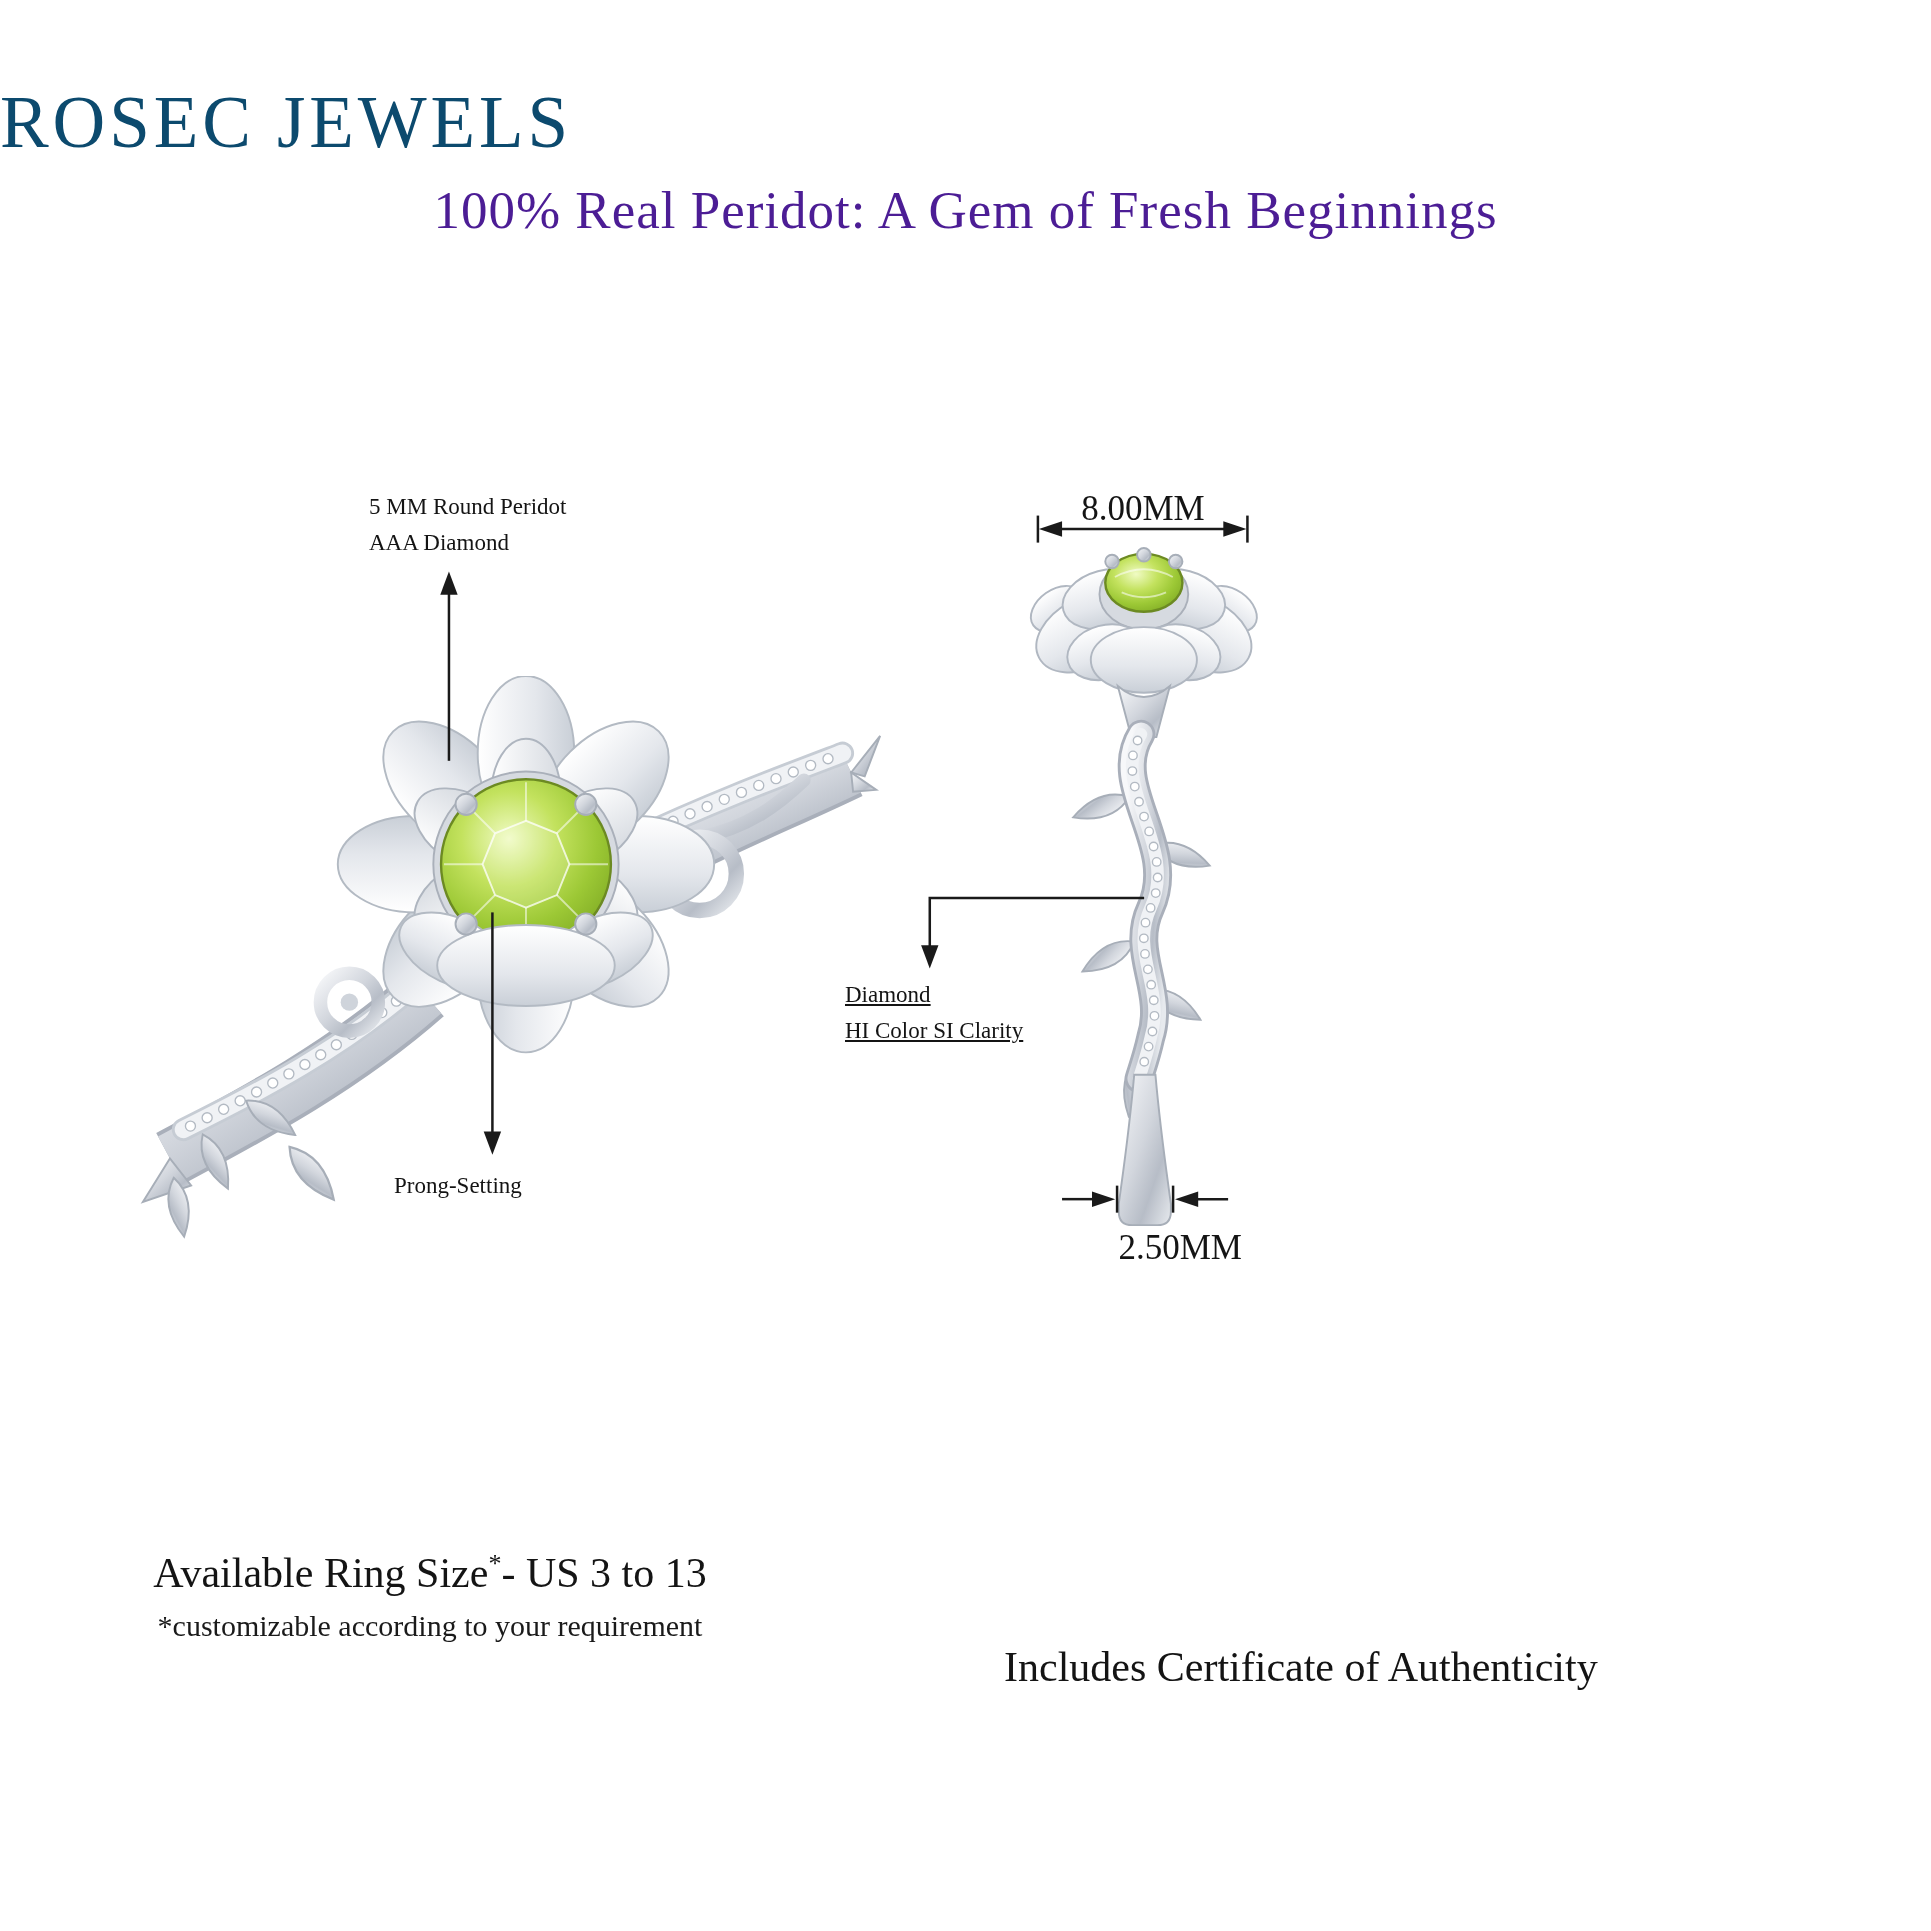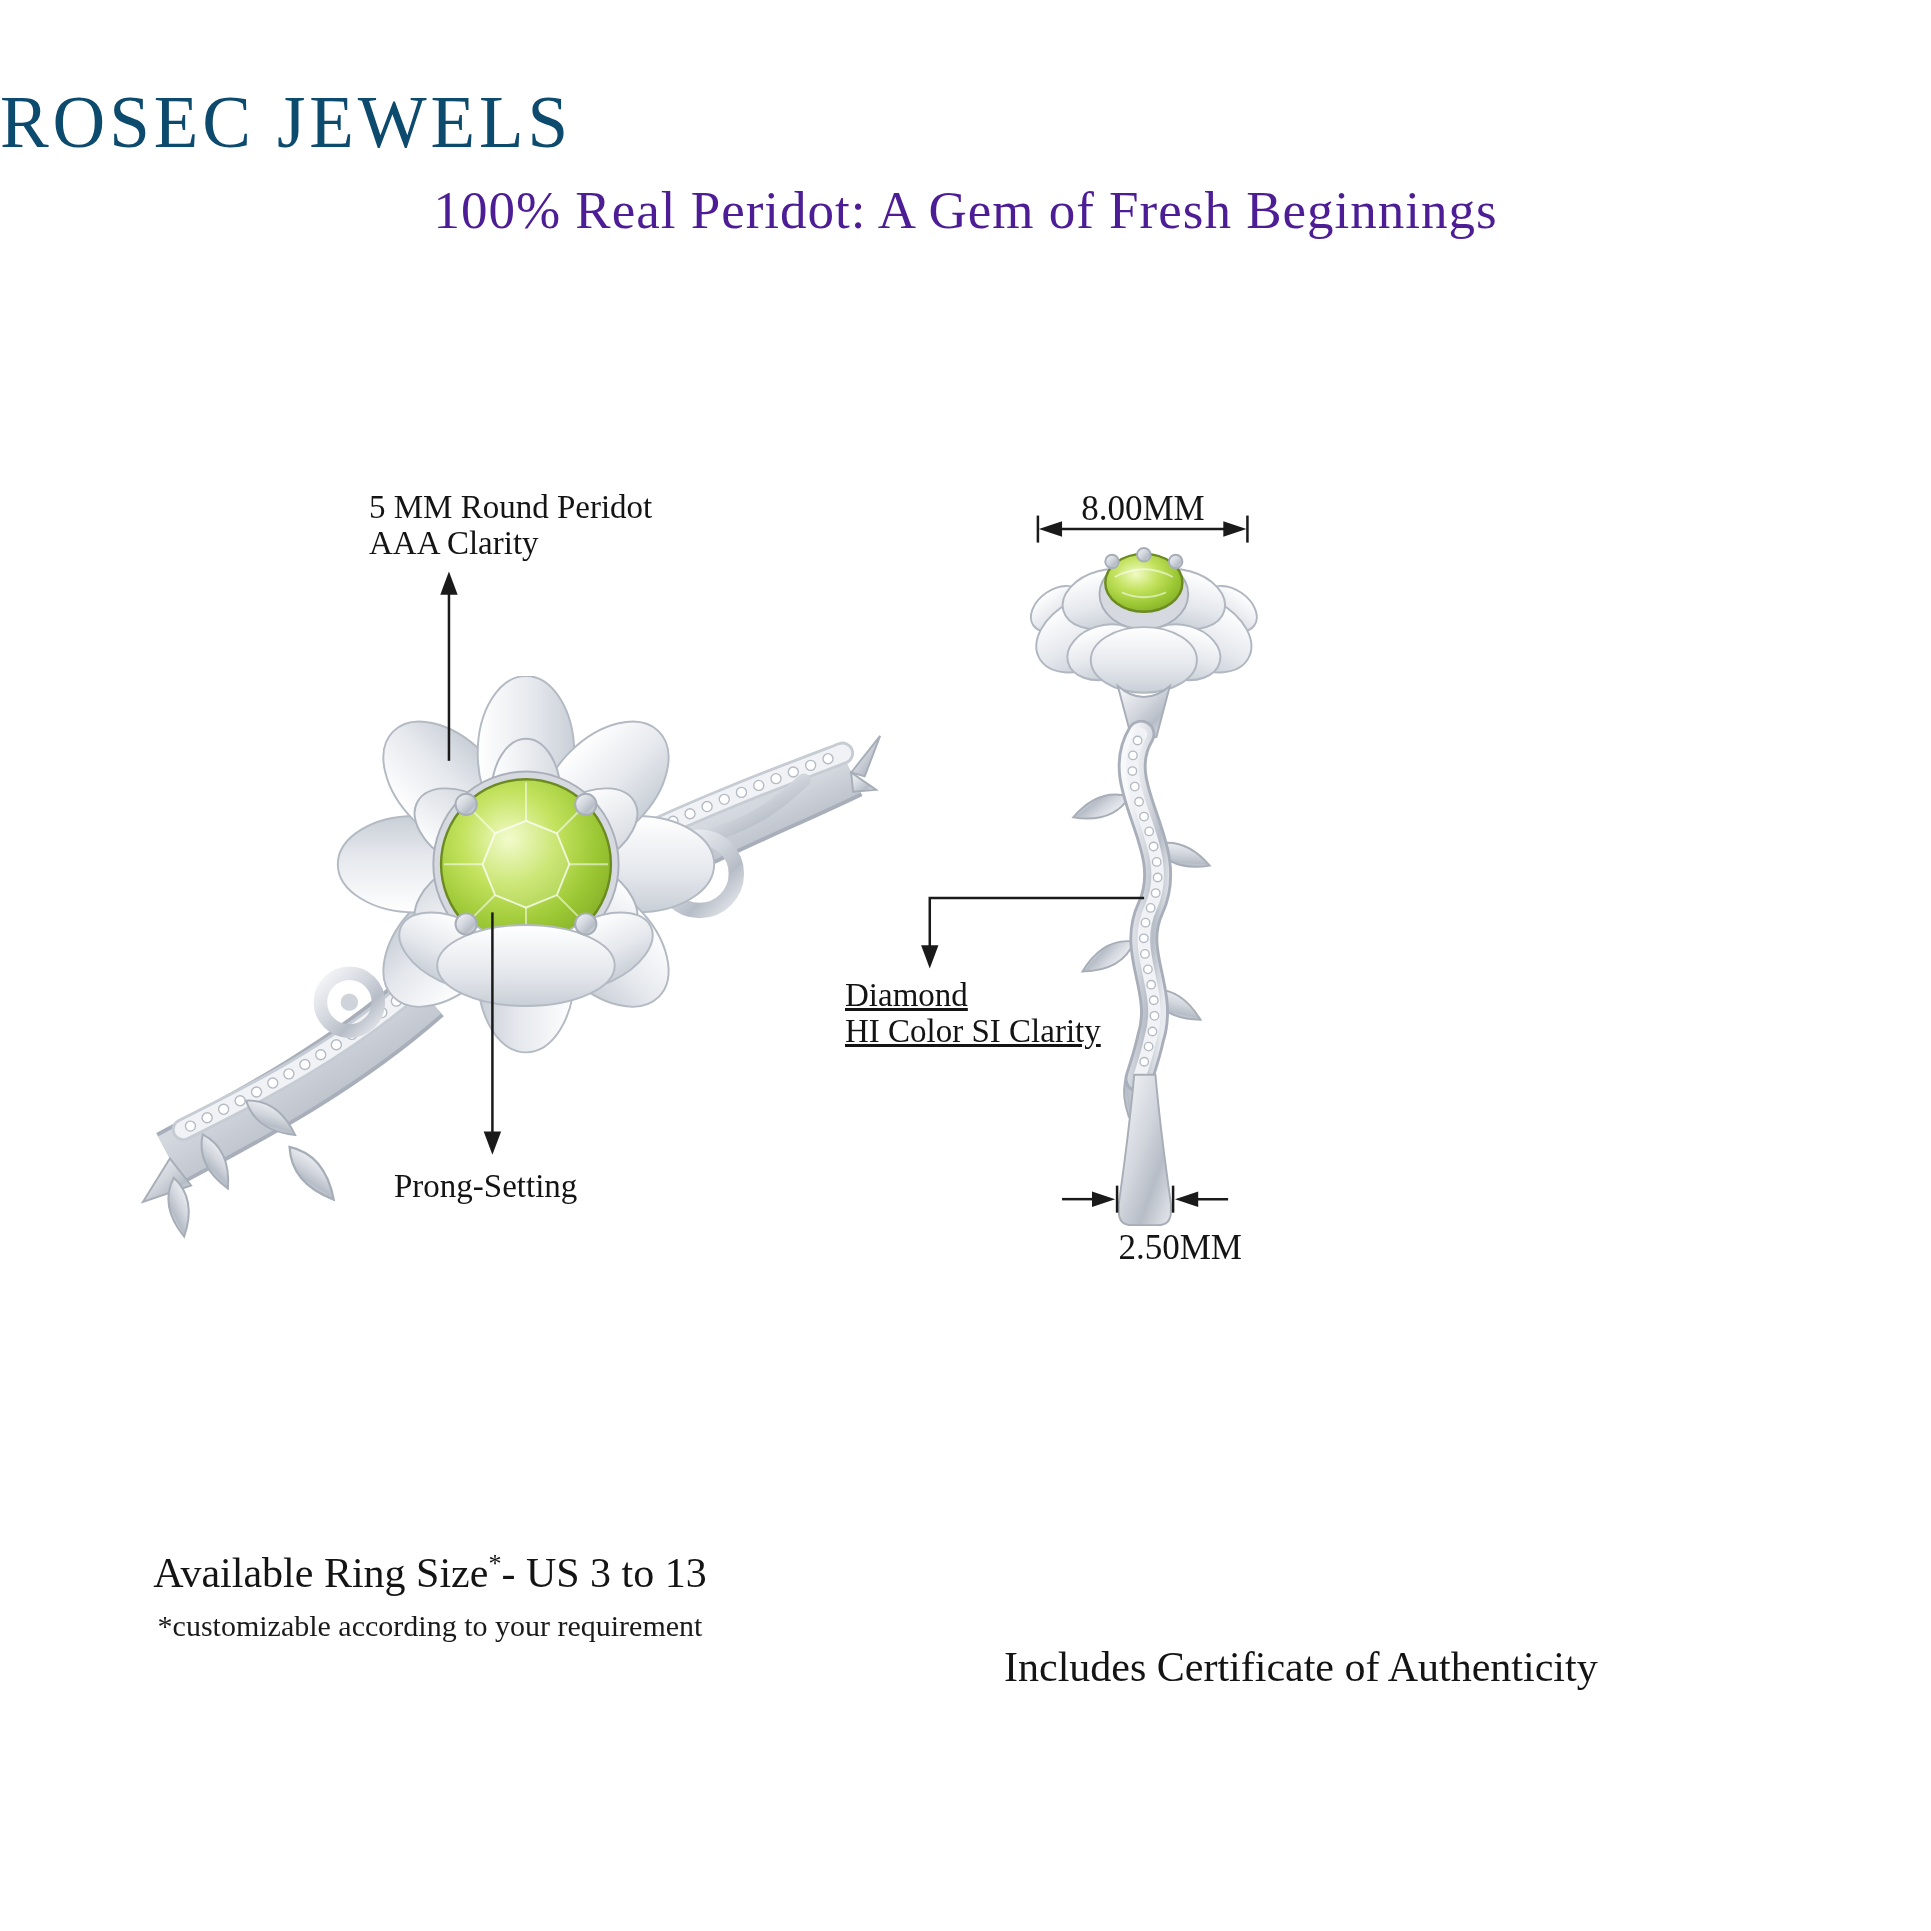--- a/index.html
+++ b/index.html
@@ -9,21 +9,21 @@
   }
   .abs { position:absolute; }
   .brand {
     top:81px; left:0; width:100%; text-align:left;
     font-size:73px; font-weight:400; letter-spacing:3.9px; color:#0c4a6e;
   }
   .tagline {
     top:180px; left:0; width:100%; text-align:center;
     font-size:53px; font-weight:400; letter-spacing:1px; color:#4c1d95;
   }
-  .callout { font-size:33px; line-height:36px; color:#141414; }
+  .callout { font-size:23px; line-height:36px; color:#141414; }
   .callout-stone { left:369px; top:489px; }
   .callout-prong { left:394px; top:1168px; }
   .callout-diamond { left:845px; top:977px;text-decoration:underline; }
   .dim-label { font-size:35px; color:#141414; text-align:center; }
   .dim-head { left:1038px; width:210px; top:489px; }
   .dim-band { left:1049px; width:193px; top:1228px;text-align:right; }
   .footer-left { left:97px; width:666px; top:1549px; text-align:center; }
   .ring-size-line { font-size:42px; color:#141414; }
   .ring-size-line sup { font-size:26px; vertical-align:super; }
   .customize-note { font-size:30px; margin-top:11.6px; color:#1a1a1a; }
@@ -313,21 +313,21 @@
       <line class="ann-line" x1="1215" y1="1228" x2="1215" y2="1256"></line>
       <line class="ann-line" x1="1100" y1="1242" x2="1133" y2="1242"></line>
       <polygon class="ann-head" points="1155,1242 1131,1234 1131,1250"></polygon>
       <line class="ann-line" x1="1239" y1="1242" x2="1272" y2="1242"></line>
       <polygon class="ann-head" points="1217,1242 1241,1234 1241,1250"></polygon>
     </g>
   </svg>
 
   <div class="abs callout callout-stone">
     <div>5 MM Round Peridot</div>
-    <div>AAA Clarity</div>
+    <div>AAA Diamond</div>
   </div>
 
   <div class="abs callout callout-prong">Prong-Setting</div>
 
   <div class="abs dim-label dim-head">8.00MM</div>
 
   <div class="abs callout callout-diamond">
     <div>Diamond</div>
     <div>HI Color SI Clarity</div>
   </div>

